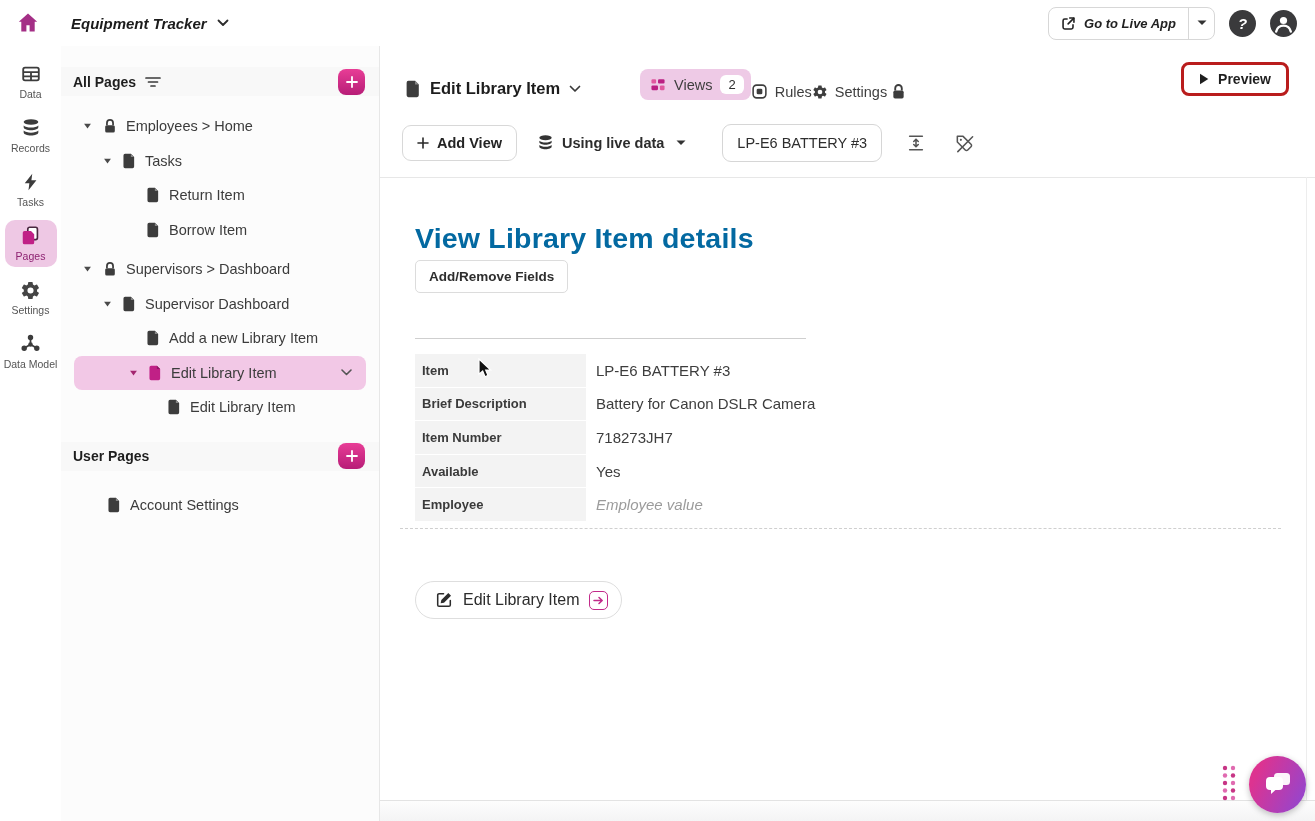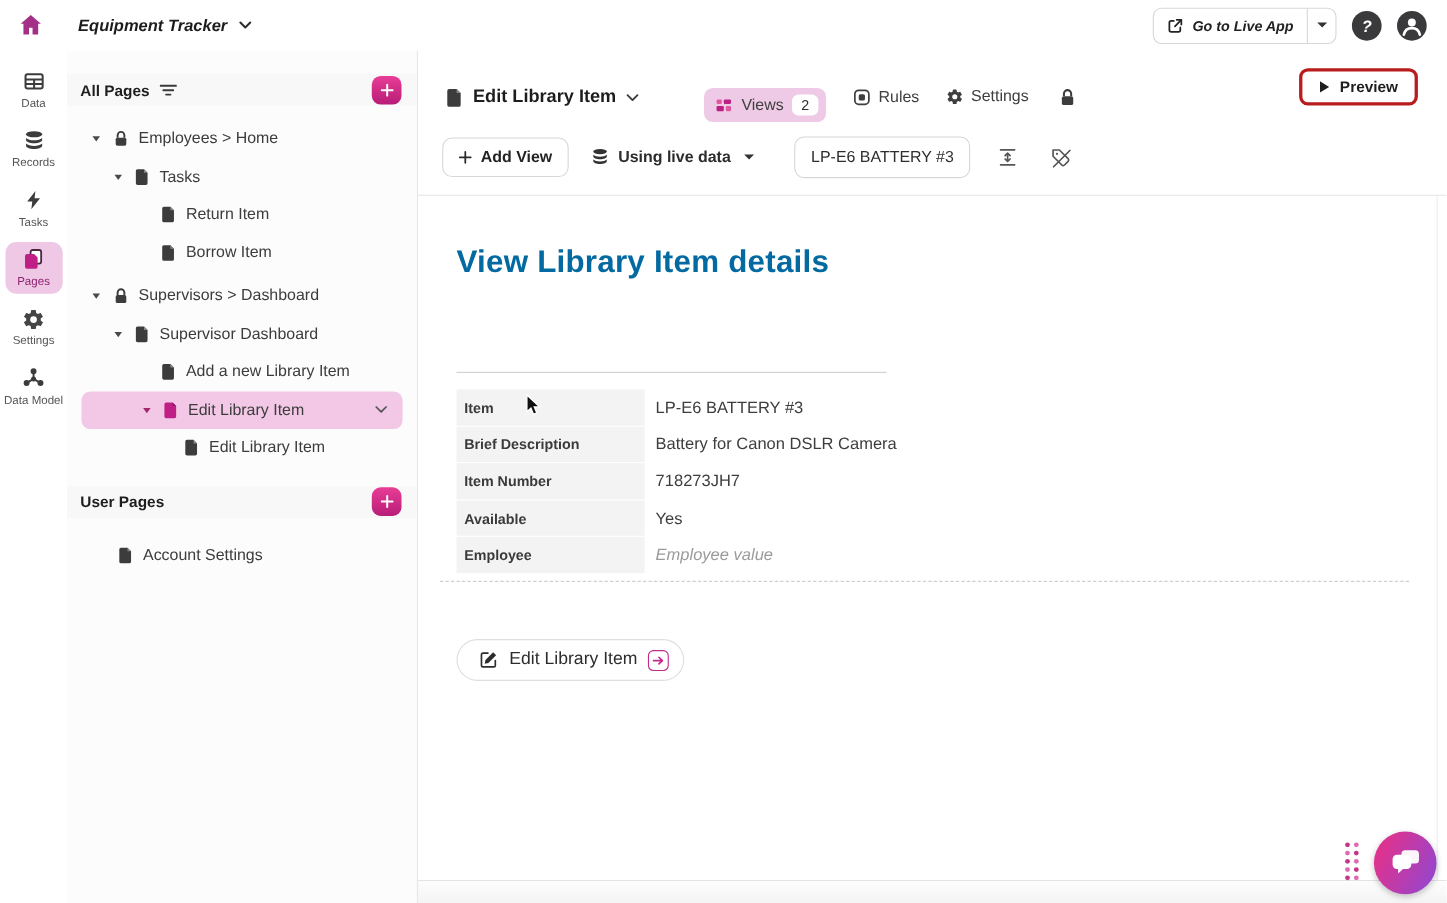--- a/index.html
+++ b/index.html
@@ -46,21 +46,21 @@
   .sect-gap { margin-top:5px; }
   .selrow { margin:0 13px; padding-left:55px; background:#f2c8e6; border-radius:8px; }
   .selrow .vchev { margin-left:auto; margin-right:14px; }
   .acct { margin-top:8px; padding-left:47px;align-items:flex-end; }
   .up-header { margin-top:17px; }
 
   
   .canvas { position:absolute; left:380px; top:46px; width:935px; bottom:0; background:#fff; }
   .c-head { position:absolute; left:26px; top:33px; display:flex; align-items:center; gap:9px; }
   .c-head .ptitle { font-size:16.5px; font-weight:700; color:#1d1d1d; }
-  .tabs { position:absolute; left:260px; top:34px; display:flex; align-items:flex-start; gap:24px; }
+  .tabs { position:absolute; left:260px; top:23px; display:flex; align-items:flex-end; }
   .tab { display:flex; align-items:center; gap:7px; font-size:14.5px; color:#3e3e3e; cursor:pointer; }
   .tab-views { background:#eecae6; border-radius:8px; padding:6px 7px 6px 10px; gap:8px; }
   .tab-views .vbadge { background:#fff; border-radius:6px; padding:2px 8px; font-size:13px; color:#2e2e2e; }
   .lock-tab { margin-left:4px; }
   .preview-btn { position:absolute; right:26px; top:16px; height:34px; padding:0 15px; border:3px solid #b91c1c; border-radius:8px; background:#fff; display:flex; align-items:center; gap:9px; font-size:14px; font-weight:700; color:#1f1f1f; cursor:pointer; }
   .toolbar { position:absolute; left:22px; top:78px; display:flex; align-items:center; }
   .addview { height:36px; padding:0 14px; border:1px solid #d8d8d8; border-radius:9px; background:#fff; display:flex; align-items:center; gap:8px; font-size:14.5px; font-weight:600; color:#242424; cursor:pointer; }
   .livedata { margin-left:20px; display:flex; align-items:center; gap:8px; font-size:14.5px; font-weight:600; color:#2c2c2c; cursor:pointer; }
   .livedata .dcaret { margin-left:4px; }
   .record-box { margin-left:36px; height:38px; min-width:150px; border:1px solid #d6d6d6; border-radius:9px; display:flex; align-items:center; padding:0 14px; font-size:14.5px; color:#2e2e2e; cursor:pointer; }
@@ -453,20 +453,23 @@
           <path d="M4 19.5 19.5 4"></path>
         </svg>
     </span>
   </div>
 
   <div class="c-divider"></div>
   <div class="gutter"></div>
 
   <div class="v-title">View Library Item details</div>
 
+  <button class="addremove">
+    <span>Add/Remove Fields</span>
+  </button>
 
   <div class="hr-solid"></div>
 
   <div class="ftable">
     <div class="frow">
       <div class="fcell-l">Item</div>
       <div class="fcell-v">LP-E6 BATTERY #3</div>
     </div>
     <div class="frow">
       <div class="fcell-l">Brief Description</div>

